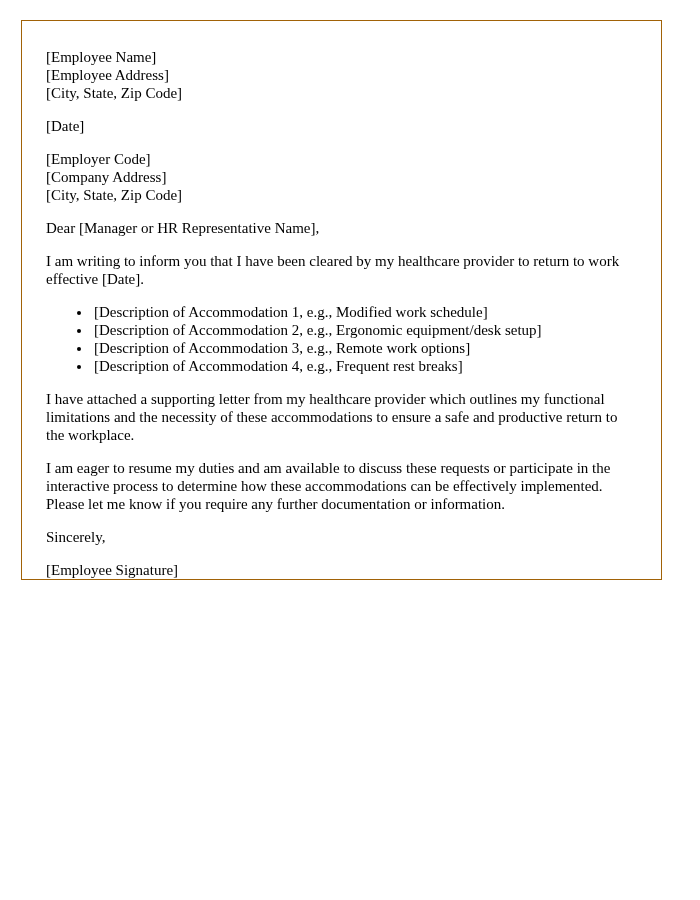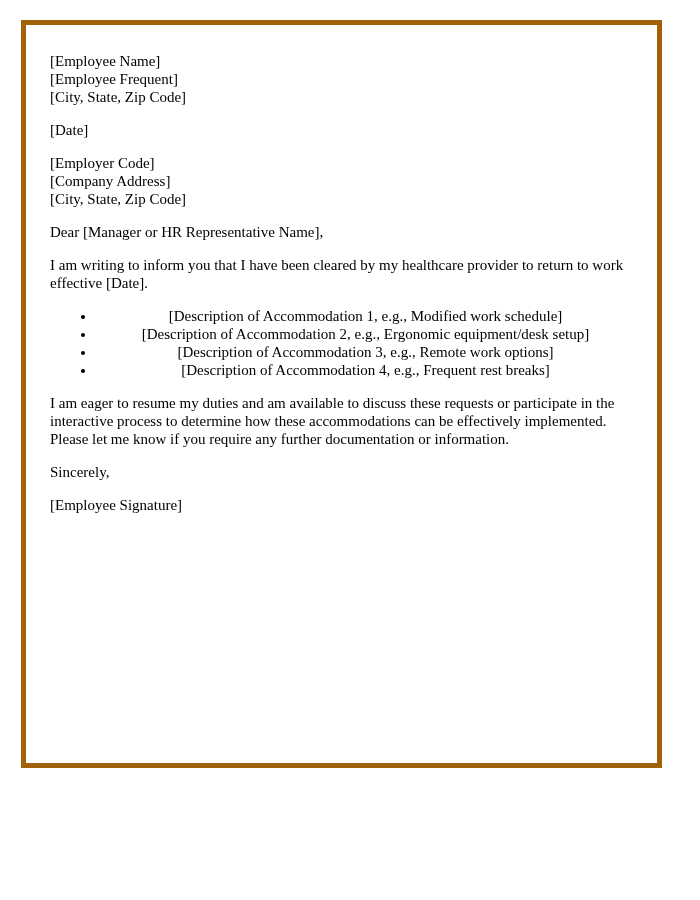--- a/index.html
+++ b/index.html
@@ -10,48 +10,48 @@
     overflow: hidden;
   }
   .page {
     position: relative;
     width: 700px; height: 900px;
     background: #ffffff;
   }
   .doc {
     position: absolute;
     left: 21px; top: 20px;
-    width: 641px; height: 748px;
+    width: 641px; height: 560px;
     background: #ffffff;
-    border: 5px solid #a16207;
+    border: 1px solid #a16207;
     padding: 27px 24px 20px 24px;
     color: #000000;
     font-size: 15px;
     line-height: 18px;
   }
   .block { margin: 0 0 15px 0; }
   .line { white-space: pre-wrap; }
   .subject { font-weight: bold; }
   p.para { margin: 0 0 15px 0; }
   ul.accommodations {
     margin: 0 0 15px 0;
     padding-left: 46px;
     list-style-type: disc;
   }
-  ul.accommodations li { margin: 0; padding: 0 0 0 2px; text-align: center; }
+  ul.accommodations li { margin: 0; padding: 0 0 0 2px; }
 </style>
 </head>
 <body>
 
 <div class="page">
   <div class="doc">
 
     <div class="block">
       <div class="line">[Employee Name]</div>
-      <div class="line">[Employee Frequent]</div>
+      <div class="line">[Employee Address]</div>
       <div class="line">[City, State, Zip Code]</div>
     </div>
 
     <div class="block">
       <div class="line">[Date]</div>
     </div>
 
     <div class="block">
       <div class="line">[Employer Code]</div>
       <div class="line">[Company Address]</div>
@@ -64,20 +64,21 @@
     <p class="para">I am writing to inform you that I have been cleared by my healthcare provider to return to work effective [Date].</p>
 
 
     <ul class="accommodations">
       <li>[Description of Accommodation 1, e.g., Modified work schedule]</li>
       <li>[Description of Accommodation 2, e.g., Ergonomic equipment/desk setup]</li>
       <li>[Description of Accommodation 3, e.g., Remote work options]</li>
       <li>[Description of Accommodation 4, e.g., Frequent rest breaks]</li>
     </ul>
 
+    <p class="para">I have attached a supporting letter from my healthcare provider which outlines my functional limitations and the necessity of these accommodations to ensure a safe and productive return to the workplace.</p>
 
     <p class="para">I am eager to resume my duties and am available to discuss these requests or participate in the interactive process to determine how these accommodations can be effectively implemented. Please let me know if you require any further documentation or information.</p>
 
 
     <p class="para">Sincerely,</p>
 
     <div class="block">
       <div class="line">[Employee Signature]</div>
     </div>
 

